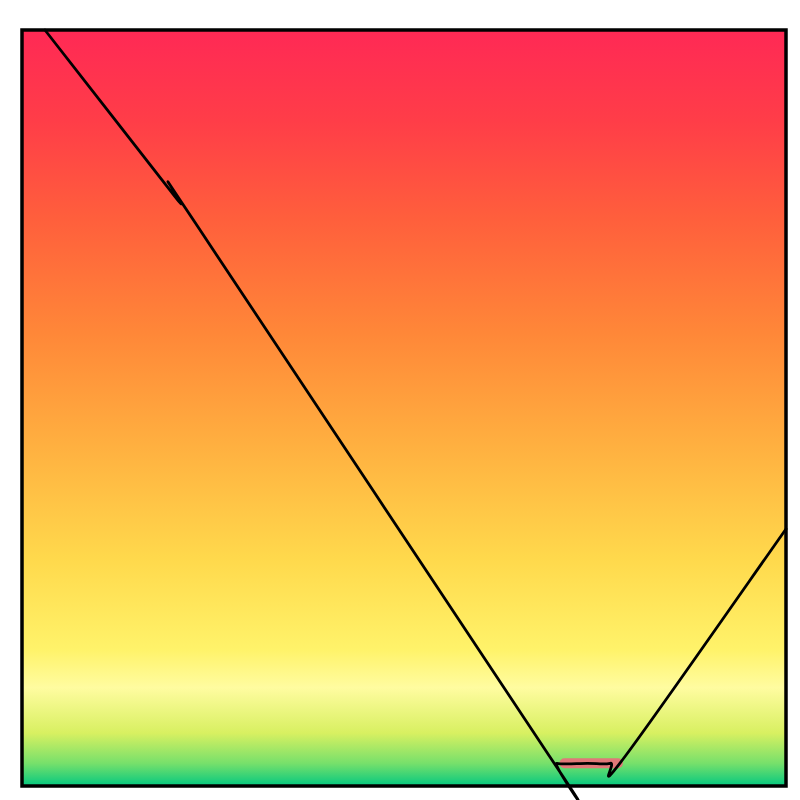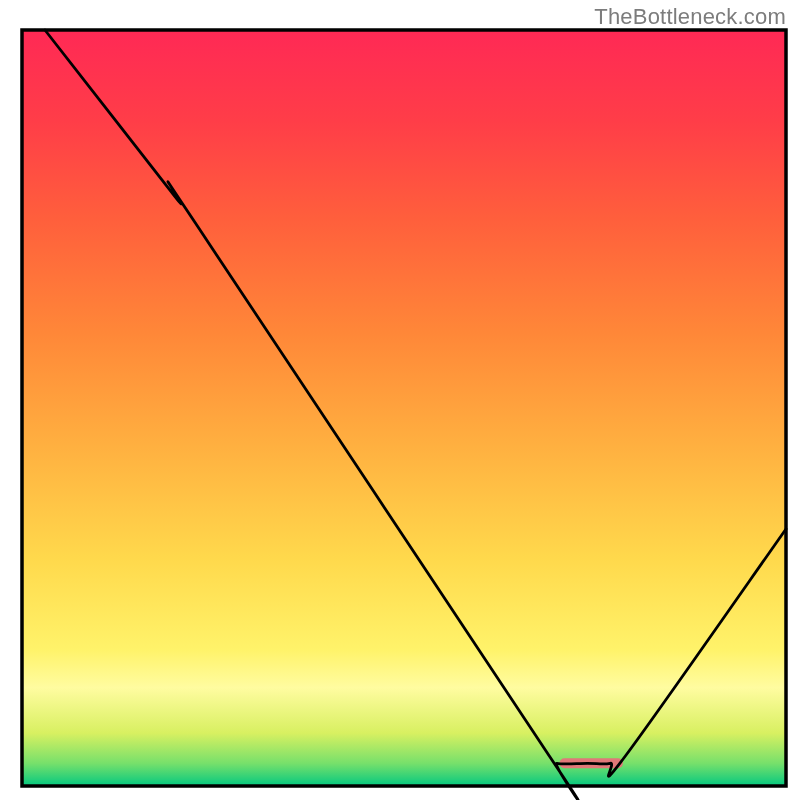--- a/index.html
+++ b/index.html
@@ -32,21 +32,20 @@
     left: 0;
     width: 800px;
     height: 800px;
   }
 </style>
 </head>
 <body>
 
 <div class="chart-container">
 
-  <div class="watermark">TheBottleneck.com</div>
 
   <svg class="plot" viewBox="0 0 800 800" preserveAspectRatio="none">
     <defs>
       <linearGradient id="bg-grad" x1="0" y1="1" x2="0" y2="0">
       <stop offset="0.0%" stop-color="#04c880"></stop>
           <stop offset="3.0%" stop-color="#77e06b"></stop>
           <stop offset="7.0%" stop-color="#d8f061"></stop>
           <stop offset="13.0%" stop-color="#fffca0"></stop>
           <stop offset="18.0%" stop-color="#fff36a"></stop>
           <stop offset="30.0%" stop-color="#ffd94c"></stop>

